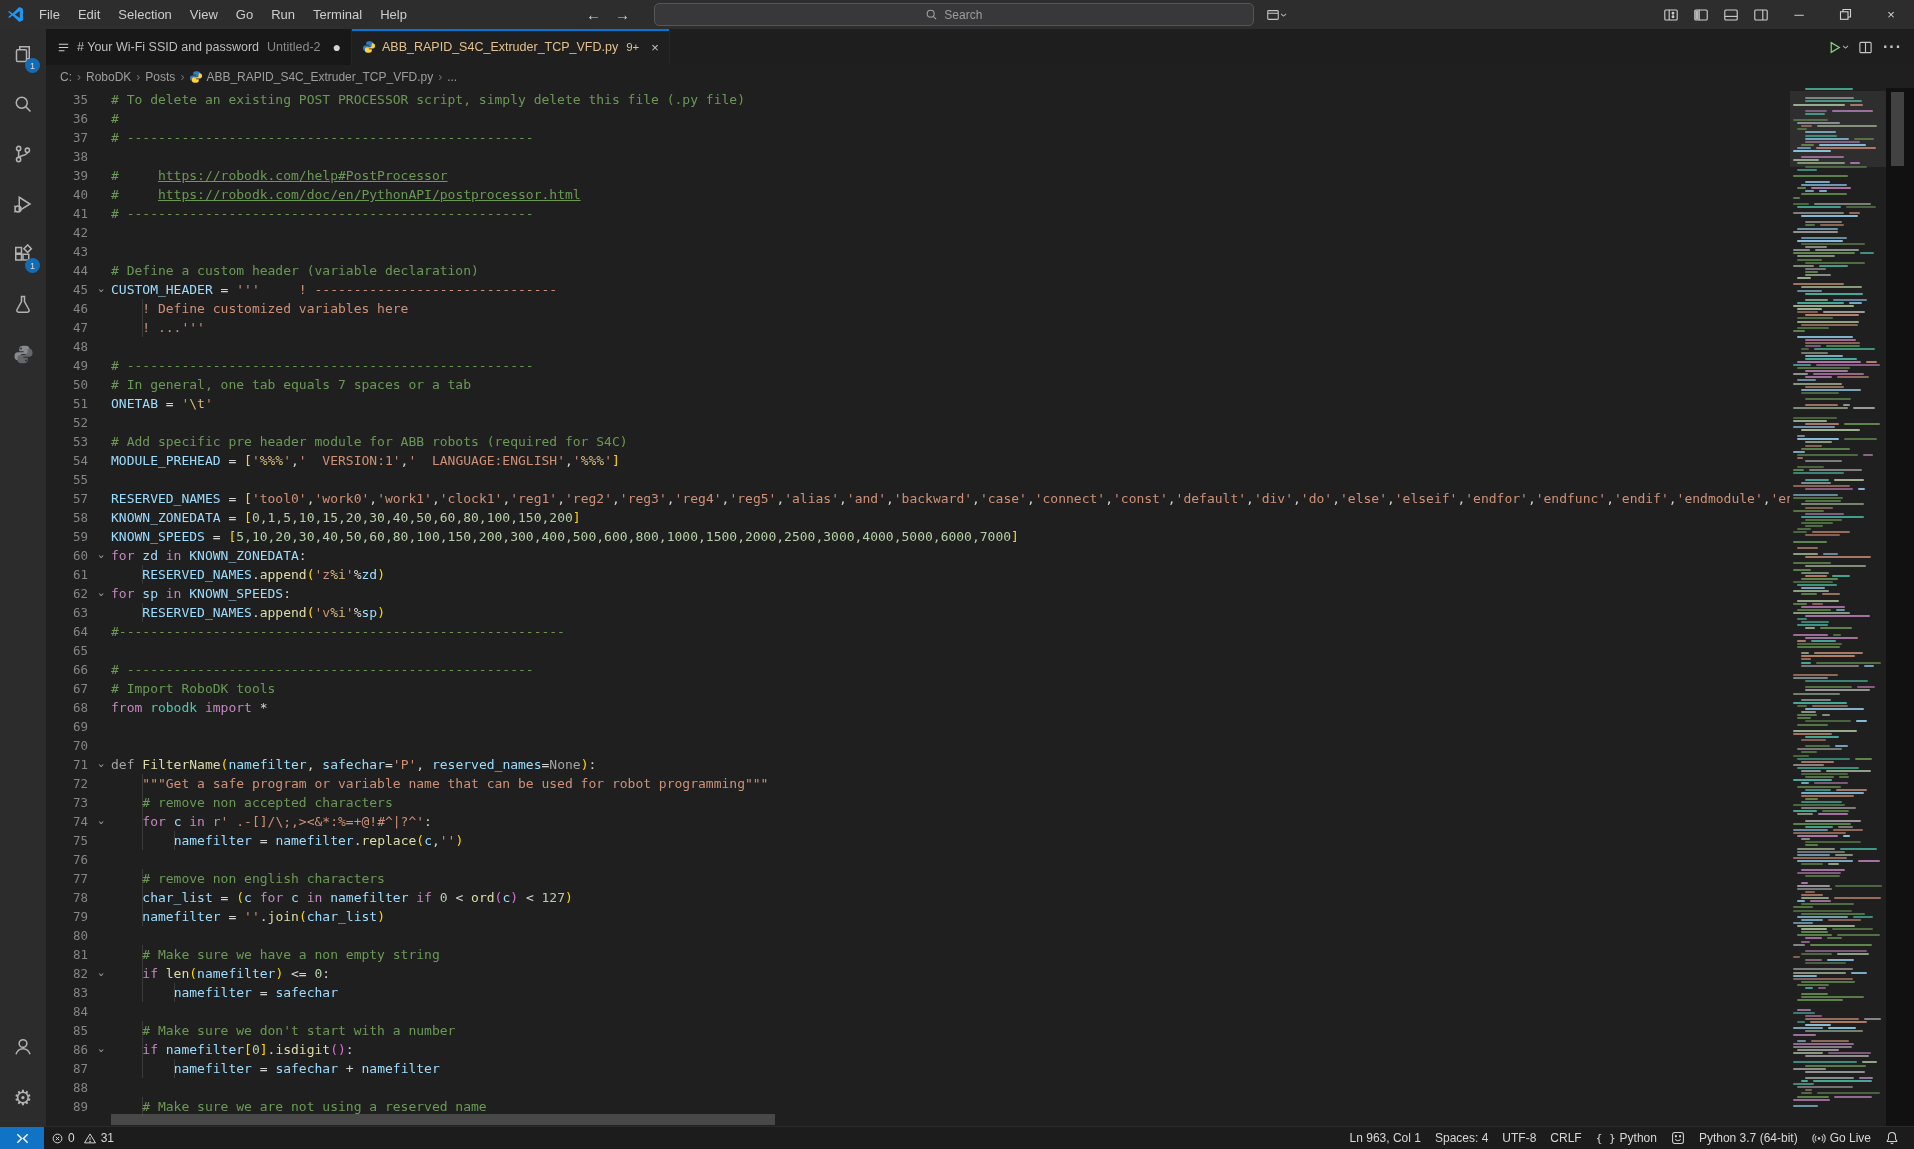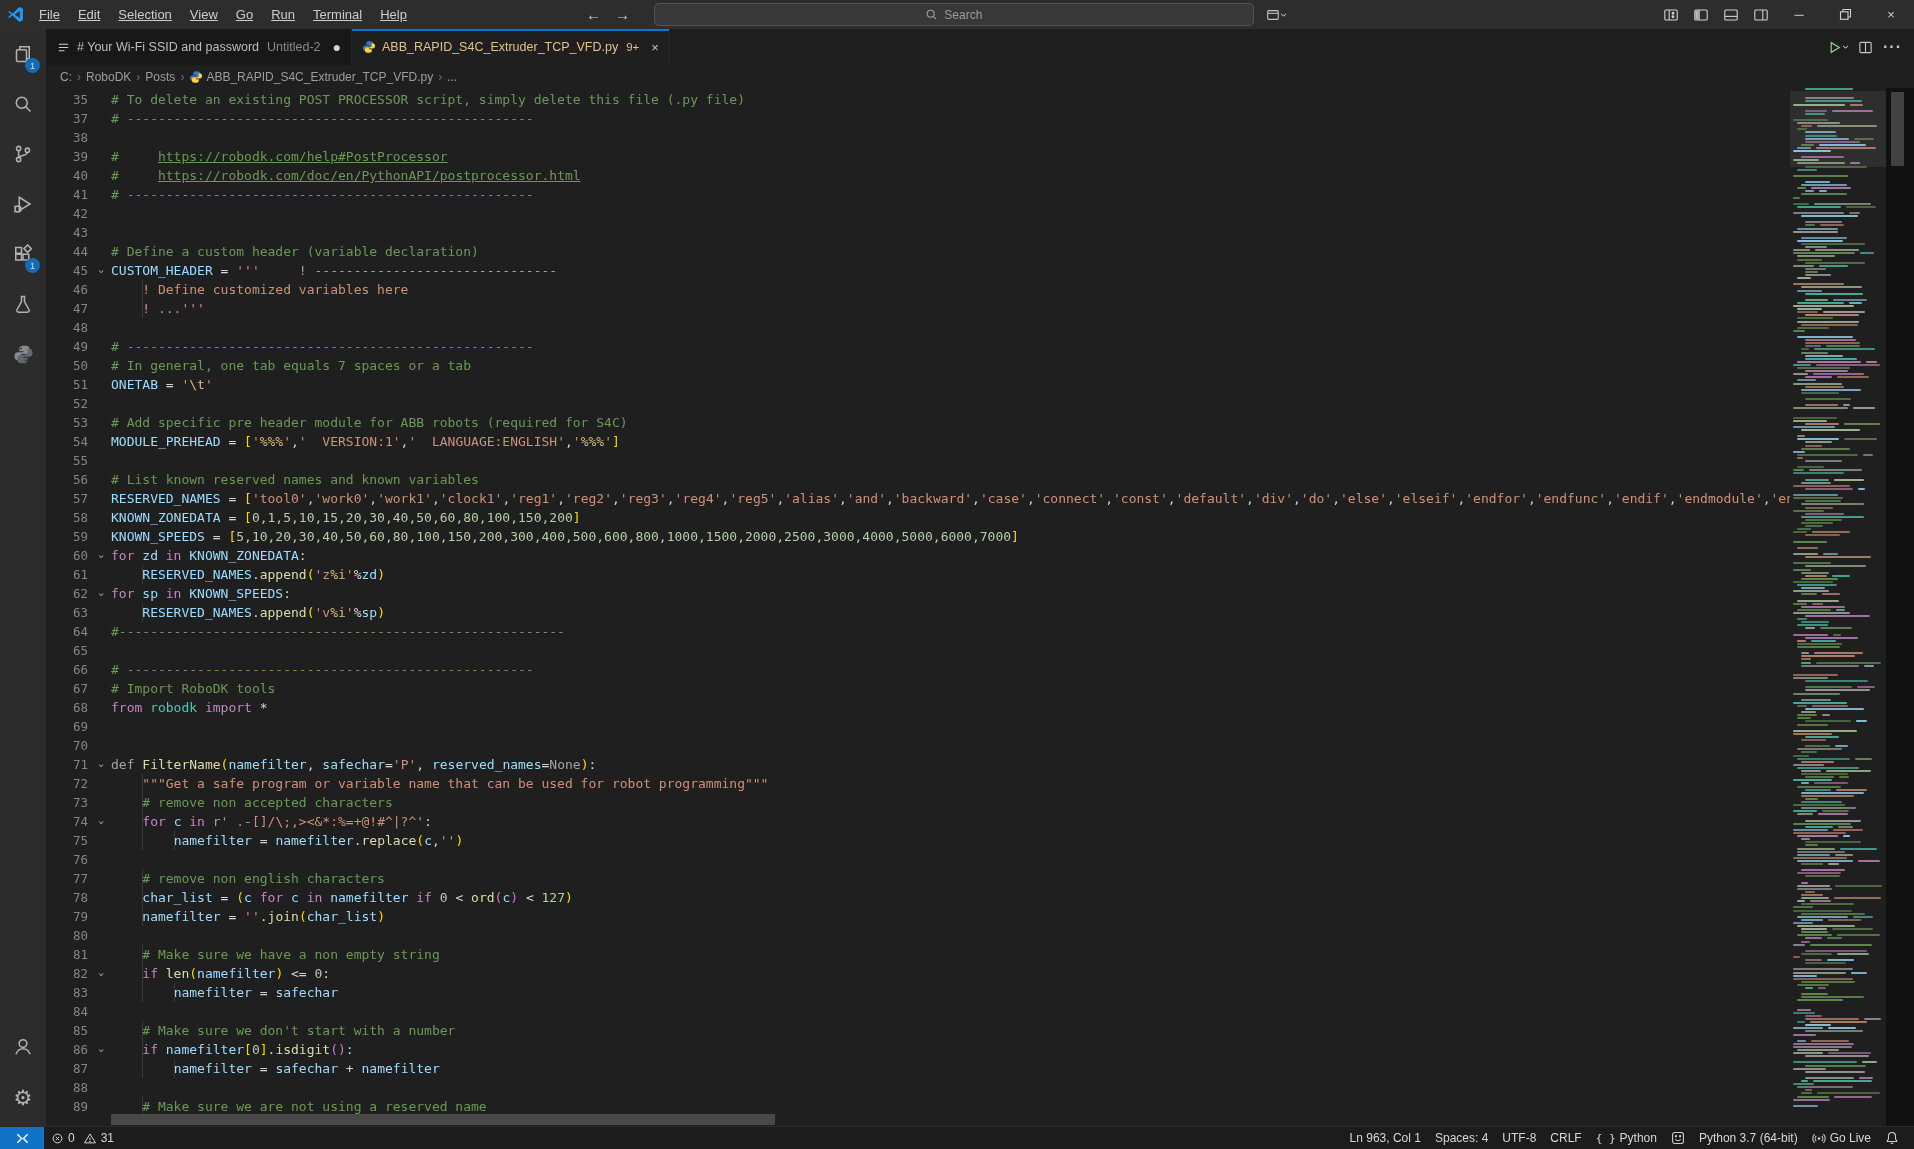--- a/index.html
+++ b/index.html
@@ -5,21 +5,21 @@
   html,body{margin:0;padding:0;background:#111;}
   body{width:1914px;height:1149px;position:relative;overflow:hidden;
        font-family:"Liberation Sans",sans-serif;-webkit-font-smoothing:antialiased;}
   .abs{position:absolute;}
   svg{display:block;}
 
   
   #titlebar{left:0;top:0;width:1914px;height:29px;background:#2d2d2d;display:flex;
             align-items:center;color:#cccccc;font-size:13px;}
   #vscode-logo{width:30px;display:flex;justify-content:center;}
-  #menubar{display:flex;height:100%;align-items:flex-start;text-decoration:underline;}
+  #menubar{display:flex;height:100%;align-items:flex-start;}
   .menu-item{padding:0 9px;height:100%;display:flex;align-items:center;cursor:default;}
   #nav-arrows{display:flex;gap:14px;margin-left:170px;color:#cfcfcf;font-size:15px;}
   #searchbox{width:598px;height:21px;margin-left:24px;background:#38383a;border:1px solid #565656;
              border-radius:5px;display:flex;align-items:center;justify-content:center;gap:6px;
              color:#9d9d9d;font-size:12px;}
   #layout-dd{display:flex;align-items:center;gap:2px;margin-left:12px;color:#c5c5c5;}
   #titlebar-right{margin-left:auto;display:flex;align-items:center;height:100%;}
   .tb-icon{width:30px;height:100%;display:flex;align-items:center;justify-content:center;}
   .win-btn{width:46px;height:100%;display:flex;align-items:center;justify-content:center;color:#d0d0d0;font-size:13px;}
   .chev{display:inline-block;transform:rotate(90deg);font-size:12px;color:#b9b9b9;line-height:1;}
@@ -277,40 +277,40 @@
       </svg>
     </span>
     <span class="crumb">ABB_RAPID_S4C_Extruder_TCP_VFD.py</span>
     <span class="crumb-sep">›</span>
     <span class="crumb">...</span>
   </div>
 
 <div id="code" class="abs">
   <div id="code-lines" style="padding-top: 2px;">
       <div class="crow"><span class="ln">35</span><span class="ctext"><span class="c"># To delete an existing POST PROCESSOR script, simply delete this file (.py file)</span></span></div>
+      <div class="crow"><span class="ln">36</span><span class="ctext"><span class="c">#</span></span></div>
       <div class="crow"><span class="ln">37</span><span class="ctext"><span class="c"># ----------------------------------------------------</span></span></div>
       <div class="crow"><span class="ln">38</span></div>
       <div class="crow"><span class="ln">39</span><span class="ctext"><span class="c">#     </span><span class="lnk">https://robodk.com/help#PostProcessor</span></span></div>
       <div class="crow"><span class="ln">40</span><span class="ctext"><span class="c">#     </span><span class="lnk">https://robodk.com/doc/en/PythonAPI/postprocessor.html</span></span></div>
       <div class="crow"><span class="ln">41</span><span class="ctext"><span class="c"># ----------------------------------------------------</span></span></div>
       <div class="crow"><span class="ln">42</span><span class="ctext"></span></div>
       <div class="crow"><span class="ln">43</span><span class="ctext"></span></div>
       <div class="crow"><span class="ln">44</span><span class="ctext"><span class="c"># Define a custom header (variable declaration)</span></span></div>
       <div class="crow"><span class="ln">45</span><span class="foldc"><span class="chev">›</span></span><span class="ctext"><span class="v">CUSTOM_HEADER</span><span class="o"> = </span><span class="s">'''</span><span class="o">     </span><span class="s">! -------------------------------</span></span></div>
       <div class="crow"><span class="ln">46</span><div class="guide" style="left: 96.32px;"></div><span class="ctext"><span class="s">    ! Define customized variables here</span></span></div>
       <div class="crow"><span class="ln">47</span><div class="guide" style="left: 96.32px;"></div><span class="ctext"><span class="s">    ! ...'''</span></span></div>
       <div class="crow"><span class="ln">48</span><span class="ctext"></span></div>
       <div class="crow"><span class="ln">49</span><span class="ctext"><span class="c"># ----------------------------------------------------</span></span></div>
       <div class="crow"><span class="ln">50</span><span class="ctext"><span class="c"># In general, one tab equals 7 spaces or a tab</span></span></div>
       <div class="crow"><span class="ln">51</span><span class="ctext"><span class="v">ONETAB</span><span class="o"> = </span><span class="s">'</span><span class="e">\t</span><span class="s">'</span></span></div>
       <div class="crow"><span class="ln">52</span><span class="ctext"></span></div>
       <div class="crow"><span class="ln">53</span><span class="ctext"><span class="c"># Add specific pre header module for ABB robots (required for S4C)</span></span></div>
       <div class="crow"><span class="ln">54</span><span class="ctext"><span class="v">MODULE_PREHEAD</span><span class="o"> = </span><span class="b1">[</span><span class="s">'</span><span class="e">%%%</span><span class="s">'</span><span class="o">,</span><span class="s">'  VERSION:1'</span><span class="o">,</span><span class="s">'  LANGUAGE:ENGLISH'</span><span class="o">,</span><span class="s">'</span><span class="e">%%%</span><span class="s">'</span><span class="b1">]</span></span></div>
       <div class="crow"><span class="ln">55</span><span class="ctext"></span></div>
-      <div class="crow"><span class="ln">56</span><span class="ctext"><span class="c"># List known reserved names and known variables</span></span></div>
       <div class="crow"><span class="ln">57</span><span class="ctext"><span class="v">RESERVED_NAMES</span><span class="o"> = </span><span class="b1">[</span><span class="s">'tool0'</span><span class="o">,</span><span class="s">'work0'</span><span class="o">,</span><span class="s">'work1'</span><span class="o">,</span><span class="s">'clock1'</span><span class="o">,</span><span class="s">'reg1'</span><span class="o">,</span><span class="s">'reg2'</span><span class="o">,</span><span class="s">'reg3'</span><span class="o">,</span><span class="s">'reg4'</span><span class="o">,</span><span class="s">'reg5'</span><span class="o">,</span><span class="s">'alias'</span><span class="o">,</span><span class="s">'and'</span><span class="o">,</span><span class="s">'backward'</span><span class="o">,</span><span class="s">'case'</span><span class="o">,</span><span class="s">'connect'</span><span class="o">,</span><span class="s">'const'</span><span class="o">,</span><span class="s">'default'</span><span class="o">,</span><span class="s">'div'</span><span class="o">,</span><span class="s">'do'</span><span class="o">,</span><span class="s">'else'</span><span class="o">,</span><span class="s">'elseif'</span><span class="o">,</span><span class="s">'endfor'</span><span class="o">,</span><span class="s">'endfunc'</span><span class="o">,</span><span class="s">'endif'</span><span class="o">,</span><span class="s">'endmodule'</span><span class="o">,</span><span class="s">'endp</span></span></div>
       <div class="crow"><span class="ln">58</span><span class="ctext"><span class="v">KNOWN_ZONEDATA</span><span class="o"> = </span><span class="b1">[</span><span class="n">0,1,5,10,15,20,30,40,50,60,80,100,150,200</span><span class="b1">]</span></span></div>
       <div class="crow"><span class="ln">59</span><span class="ctext"><span class="v">KNOWN_SPEEDS</span><span class="o"> = </span><span class="b1">[</span><span class="n">5,10,20,30,40,50,60,80,100,150,200,300,400,500,600,800,1000,1500,2000,2500,3000,4000,5000,6000,7000</span><span class="b1">]</span></span></div>
       <div class="crow"><span class="ln">60</span><span class="foldc"><span class="chev">›</span></span><span class="ctext"><span class="k">for</span><span class="o"> </span><span class="v">zd</span><span class="o"> </span><span class="k">in</span><span class="o"> </span><span class="v">KNOWN_ZONEDATA</span><span class="o">:</span></span></div>
       <div class="crow"><span class="ln">61</span><div class="guide" style="left: 96.32px;"></div><span class="ctext"><span class="o">    </span><span class="v">RESERVED_NAMES</span><span class="o">.</span><span class="f">append</span><span class="b1">(</span><span class="s">'z</span><span class="e">%i</span><span class="s">'</span><span class="o">%</span><span class="v">zd</span><span class="b1">)</span></span></div>
       <div class="crow"><span class="ln">62</span><span class="foldc"><span class="chev">›</span></span><span class="ctext"><span class="k">for</span><span class="o"> </span><span class="v">sp</span><span class="o"> </span><span class="k">in</span><span class="o"> </span><span class="v">KNOWN_SPEEDS</span><span class="o">:</span></span></div>
       <div class="crow"><span class="ln">63</span><div class="guide" style="left: 96.32px;"></div><span class="ctext"><span class="o">    </span><span class="v">RESERVED_NAMES</span><span class="o">.</span><span class="f">append</span><span class="b1">(</span><span class="s">'v</span><span class="e">%i</span><span class="s">'</span><span class="o">%</span><span class="v">sp</span><span class="b1">)</span></span></div>
       <div class="crow"><span class="ln">64</span><span class="ctext"><span class="c">#---------------------------------------------------------</span></span></div>
       <div class="crow"><span class="ln">65</span><span class="ctext"></span></div>
       <div class="crow"><span class="ln">66</span><span class="ctext"><span class="c"># ----------------------------------------------------</span></span></div>

